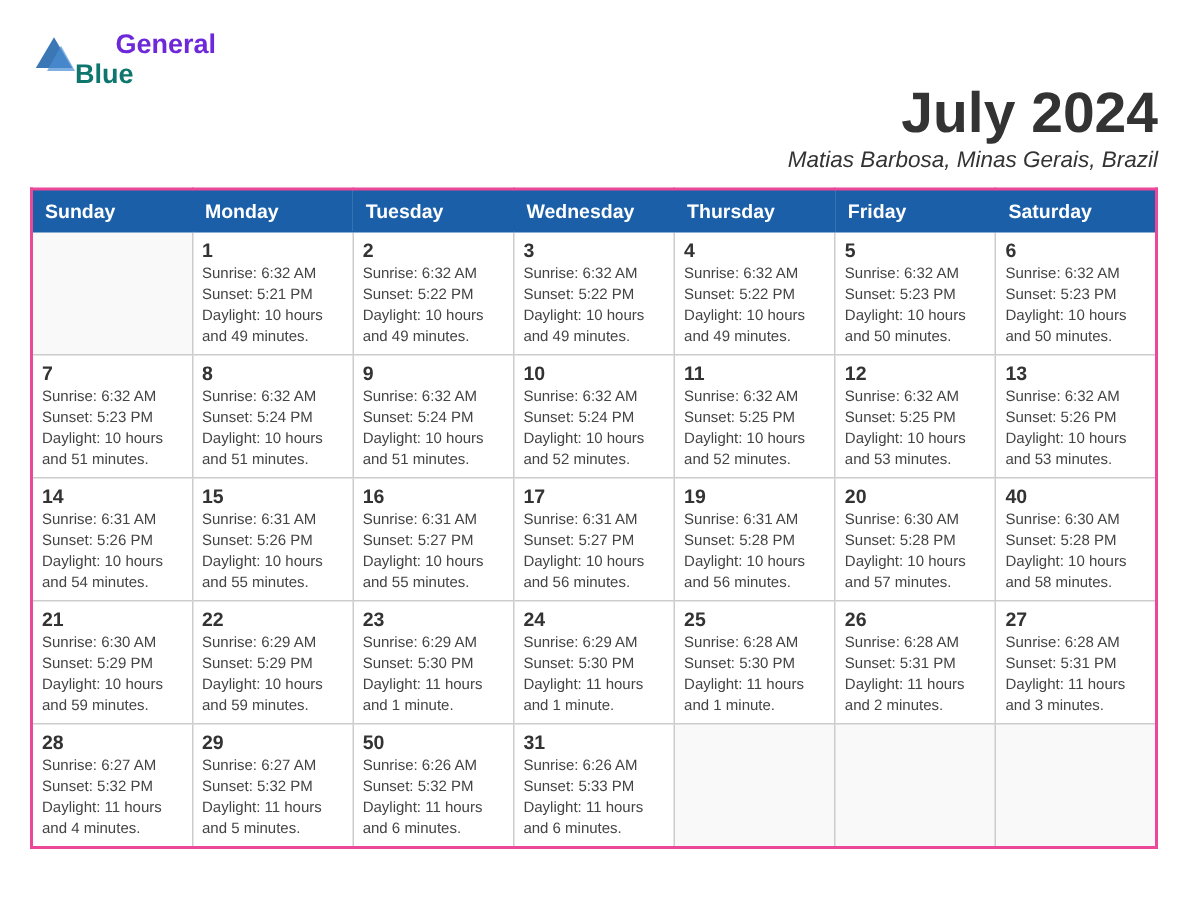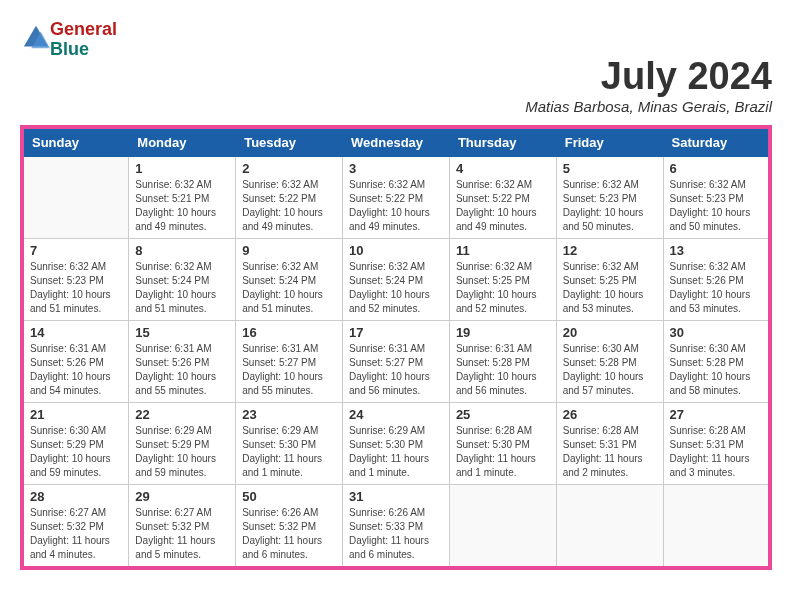--- a/index.html
+++ b/index.html
@@ -18,21 +18,21 @@
     }
     .logo {
       display: flex;
       align-items: center;
     }
     .logo-text {
       font-size: 18px;
       font-weight: bold;
       line-height: 1.1;
     }
-    .logo-general { color: #b91c1c; }
+    .logo-general { color: #6d28d9; margin-left: 27px; }
     .logo-blue { color: #0f766e; }
     .logo-icon {
       width: 28px;
       height: 28px;
       margin-left: 2px;
     }
     .title-area {
       text-align: right;
     }
     .month-title {
@@ -44,21 +44,21 @@
     }
     .location-title {
       font-size: 15px;
       color: #333;
       font-style: italic;
       text-align: center;
     }
     .calendar {
       width: 100%;
       border-collapse: collapse;
-      border: 4px solid #ec4899;
+      border: 2px solid #ec4899;
     }
     .calendar th {
       background: #1a5fa8;
       color: #fff;
       font-size: 13px;
       font-weight: bold;
       padding: 6px 8px;
       text-align: left;
       border: 1px solid #1a5fa8;
     }
@@ -253,21 +253,21 @@
 and 56 minutes.</div>
         </td>
         <td>
           <span class="day-num">20</span>
           <div class="day-info" style="white-space: pre-line;">Sunrise: 6:30 AM
 Sunset: 5:28 PM
 Daylight: 10 hours
 and 57 minutes.</div>
         </td>
         <td>
-          <span class="day-num">30</span>
+          <span class="day-num">40</span>
           <div class="day-info" style="white-space: pre-line;">Sunrise: 6:30 AM
 Sunset: 5:28 PM
 Daylight: 10 hours
 and 58 minutes.</div>
         </td>
       </tr>
       <tr>
         <td>
           <span class="day-num">21</span>
           <div class="day-info" style="white-space: pre-line;">Sunrise: 6:30 AM

